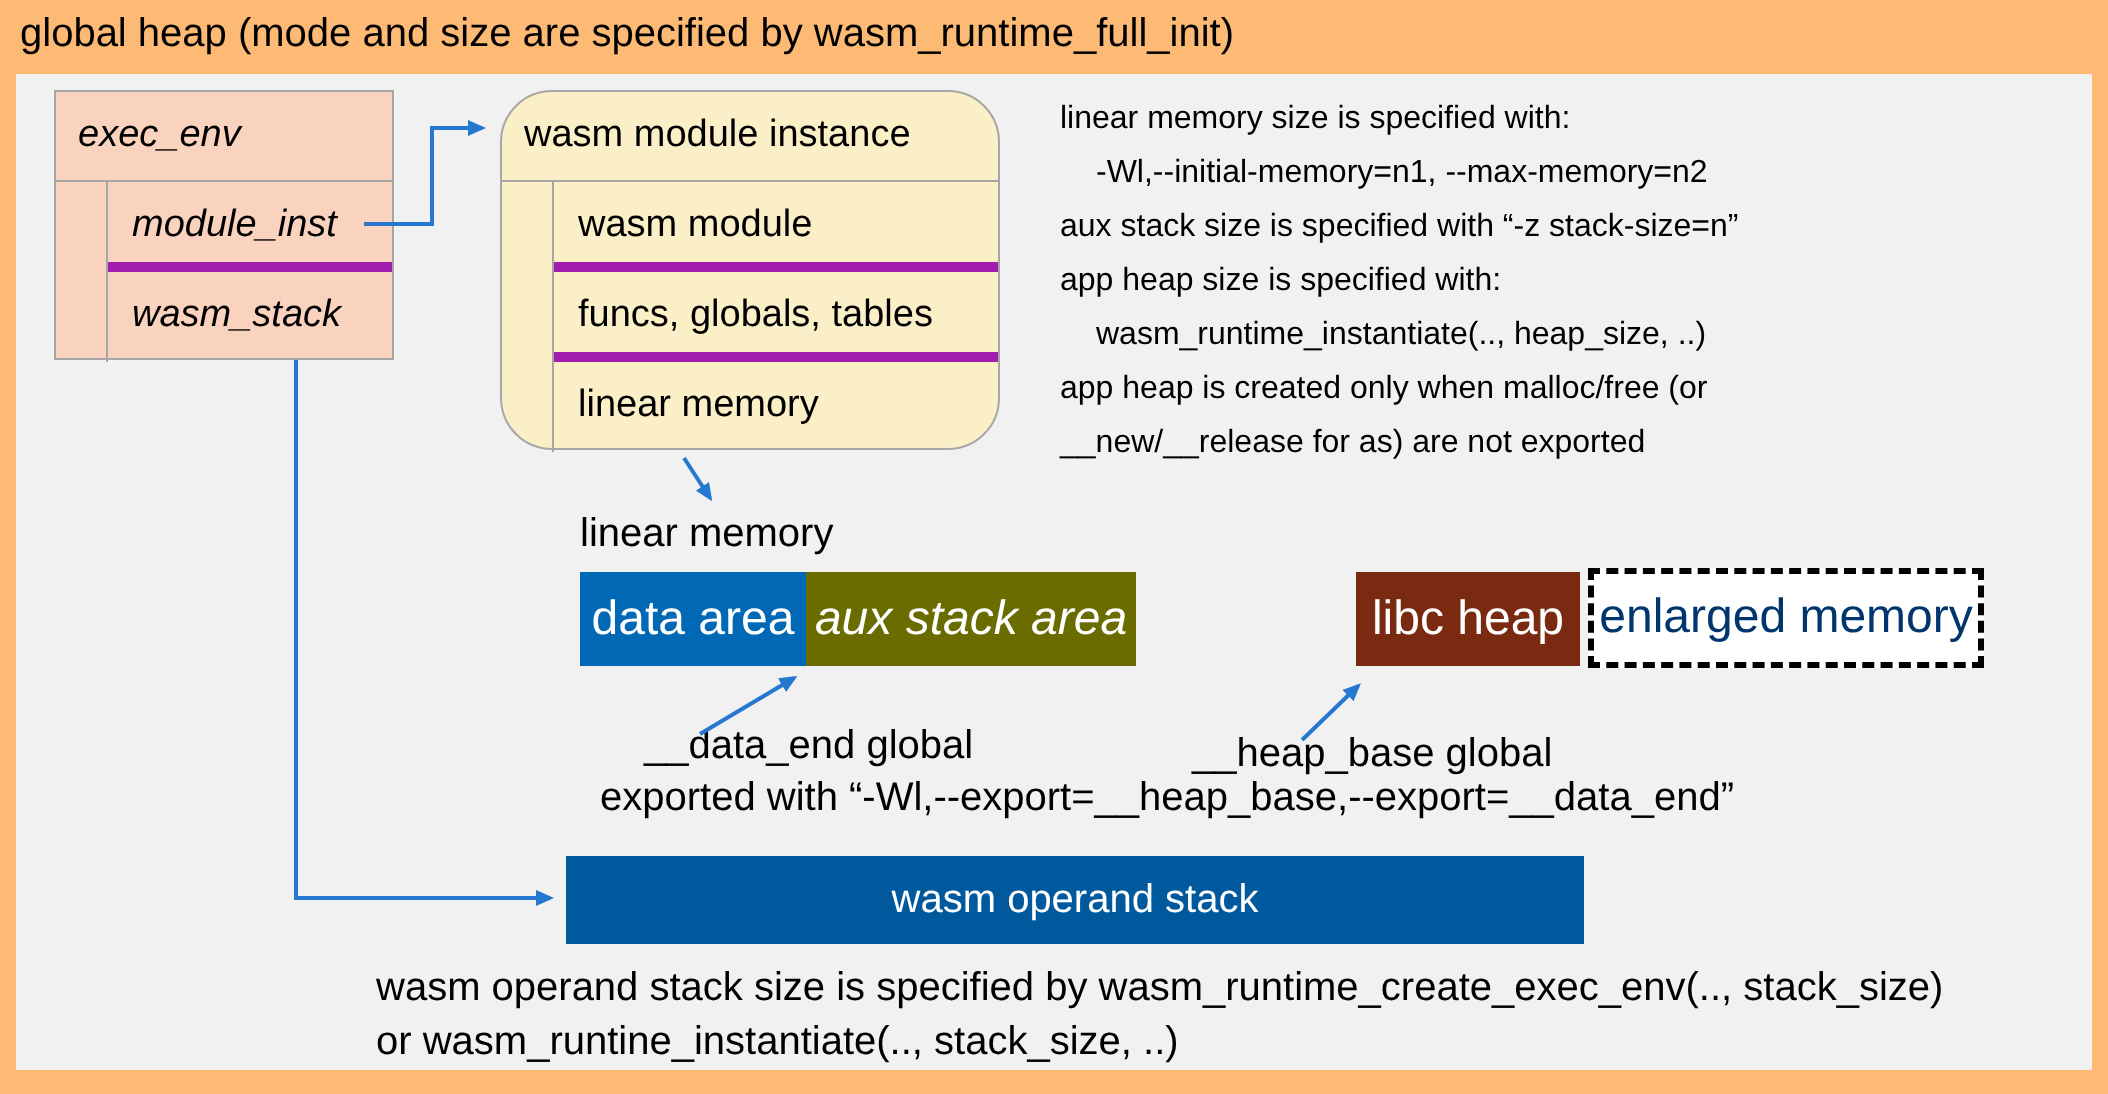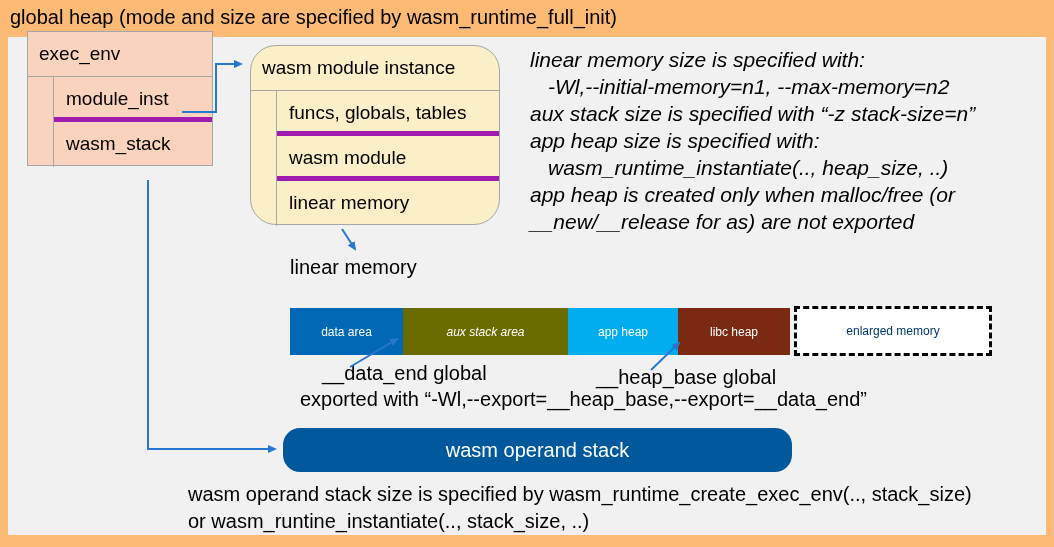--- a/index.html
+++ b/index.html
@@ -9,32 +9,32 @@
   .panel{position:absolute;left:8px;top:37px;width:1038px;height:498px;background:#F1F1F1;}
 
   
   .sbox{position:absolute;border:1px solid #A6A6A6;box-sizing:border-box;font-size:19px;}
   .sbox .hdr{height:45px;line-height:44px;padding-left:11px;border-bottom:1px solid #A6A6A6;box-sizing:border-box;}
   .sbox .body{display:flex;}
   .sbox .gutter{width:26px;border-right:1px solid #A6A6A6;box-sizing:border-box;}
   .sbox .rows{flex:1;}
   .sbox .row{height:45px;line-height:44px;padding-left:12px;border-bottom:5px solid #a21caf;box-sizing:border-box;}
   .sbox .row:last-child{border-bottom:none;}
-  #exec-env{left:27px;top:31px;width:186px;height:135px;}
+  #exec-env{left:27px;top:45px;width:170px;height:135px;font-style:italic;}
   #module-instance{left:250px;top:45px;width:250px;height:180px;border-radius:26px;}
 
   
-  .notes-right{position:absolute;left:530px;top:46px;width:512px;font-size:21px;line-height:27px;font-style:italic;}
+  .notes-right{position:absolute;left:530px;top:46px;width:512px;font-size:16px;line-height:27px;}
   .notes-right .ln{display:block;}
   .notes-right .indent{padding-left:18px;}
 
   
   .lm-label{position:absolute;left:290px;top:256px;font-size:20px;}
   .seg{position:absolute;top:286px;height:47px;display:flex;align-items:center;justify-content:center;
-       font-size:12px;box-sizing:border-box;margin-top:22px;}
+       font-size:24px;box-sizing:border-box;}
   #seg-data{left:290px;width:113px;}
   #seg-aux{left:403px;width:165px;}
   #seg-appheap{left:568px;width:110px;}
   #seg-libc{left:678px;width:112px;}
   #seg-enlarged{left:794px;top:284px;width:198px;height:50px;border:3px dashed #000;text-align:center;}
 
   .ann{position:absolute;font-size:20px;}
   #ann-data-end{left:322px;top:362px;}
   #ann-heap-base{left:596px;top:366px;}
   #ann-exported{left:300px;top:388px;}
@@ -65,50 +65,49 @@
         <div class="row">wasm_stack</div>
       </div>
     </div>
   </div>
 
   <div class="sbox" id="module-instance" style="background: rgb(251, 239, 200);">
     <div class="hdr">wasm module instance</div>
     <div class="body">
       <div class="gutter"></div>
       <div class="rows">
+        <div class="row">wasm module</div>
         <div class="row">funcs, globals, tables</div>
-        <div class="row">wasm module</div>
         <div class="row">linear memory</div>
       </div>
     </div>
   </div>
 
   <div class="notes-right">
     <span class="ln">linear memory size is specified with:</span>
     <span class="ln indent">-Wl,--initial-memory=n1, --max-memory=n2</span>
     <span class="ln">aux stack size is specified with “-z stack-size=n”</span>
     <span class="ln">app heap size is specified with:</span>
     <span class="ln indent">wasm_runtime_instantiate(.., heap_size, ..)</span>
     <span class="ln">app heap is created only when malloc/free (or</span>
     <span class="ln">__new/__release for as) are not exported</span>
   </div>
 
   <div class="lm-label">linear memory</div>
 
   <div class="seg" id="seg-data" style="background: rgb(0, 104, 181); color: rgb(255, 255, 255);">data area</div>
   <div class="seg" id="seg-aux" style="background: rgb(107, 108, 0); color: rgb(255, 255, 255); font-style: italic;">aux stack area</div>
-  <div class="seg" id="seg-appheap" style="background: rgb(0, 174, 239); color: rgb(255, 255, 255);">app heap</div>
   <div class="seg" id="seg-libc" style="background: rgb(122, 42, 16); color: rgb(255, 255, 255);">libc heap</div>
   <div class="seg" id="seg-enlarged" style="background: rgb(255, 255, 255); color: rgb(0, 53, 110);">enlarged memory</div>
 
   <div class="ann" id="ann-data-end">__data_end global</div>
   <div class="ann" id="ann-heap-base">__heap_base global</div>
   <div class="ann" id="ann-exported">exported with “-Wl,--export=__heap_base,--export=__data_end”</div>
 
-  <div id="operand-bar" style="background: rgb(0, 89, 156); border-radius: 17px;">wasm operand stack</div>
+  <div id="operand-bar" style="background: rgb(0, 89, 156);">wasm operand stack</div>
 
   <div class="notes-bottom">
     <span class="ln">wasm operand stack size is specified by wasm_runtime_create_exec_env(.., stack_size)</span><br>
     <span class="ln">or wasm_runtine_instantiate(.., stack_size, ..)</span>
   </div>
 
   <svg class="overlay" viewBox="0 0 1054 547">
     <defs>
       <marker id="ah" markerWidth="9" markerHeight="8" refX="7" refY="4" orient="auto" markerUnits="userSpaceOnUse">
         <path d="M0,0 L9,4 L0,8 Z" fill="#2577D0"></path>

